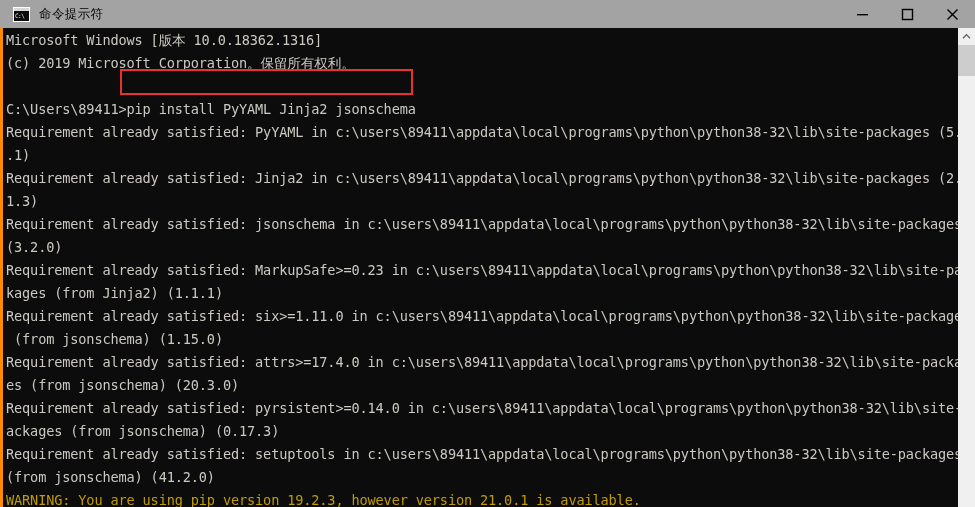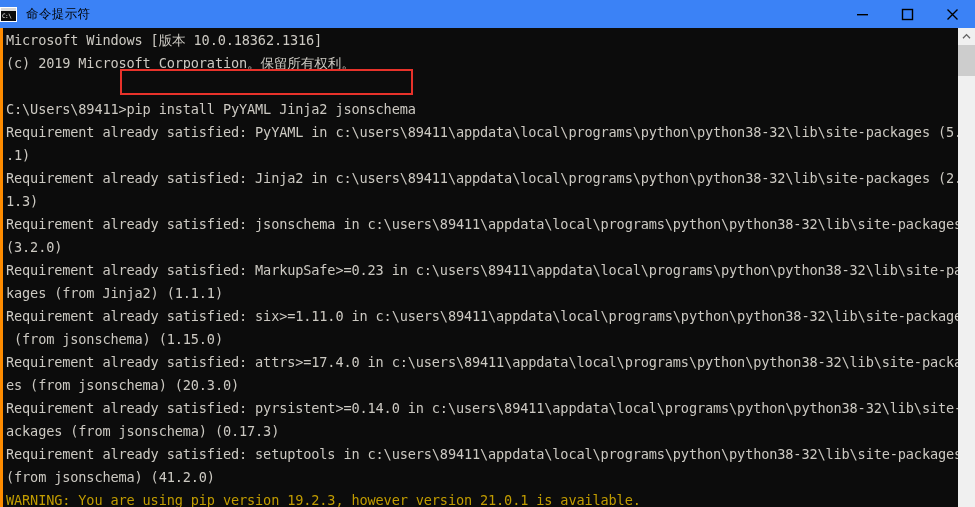--- a/index.html
+++ b/index.html
@@ -19,24 +19,24 @@
     height: 507px;
     background: #ff8c00;
     box-sizing: border-box;
     display: flex;
     flex-direction: column;
   }
   
   .titlebar {
     height: 28px;
     flex: 0 0 28px;
-    background: #3b82f6;
+    background: #a3a3a3;
     display: flex;
     align-items: center;
-    padding-left: 0;
+    padding-left: 13px;
     box-sizing: border-box;
   }
   .title-icon {
     width: 17px;
     height: 15px;
     margin-right: 9px;
     background: #0b0b0b;
     border: 1px solid #ffffff;
     box-sizing: border-box;
     position: relative;

